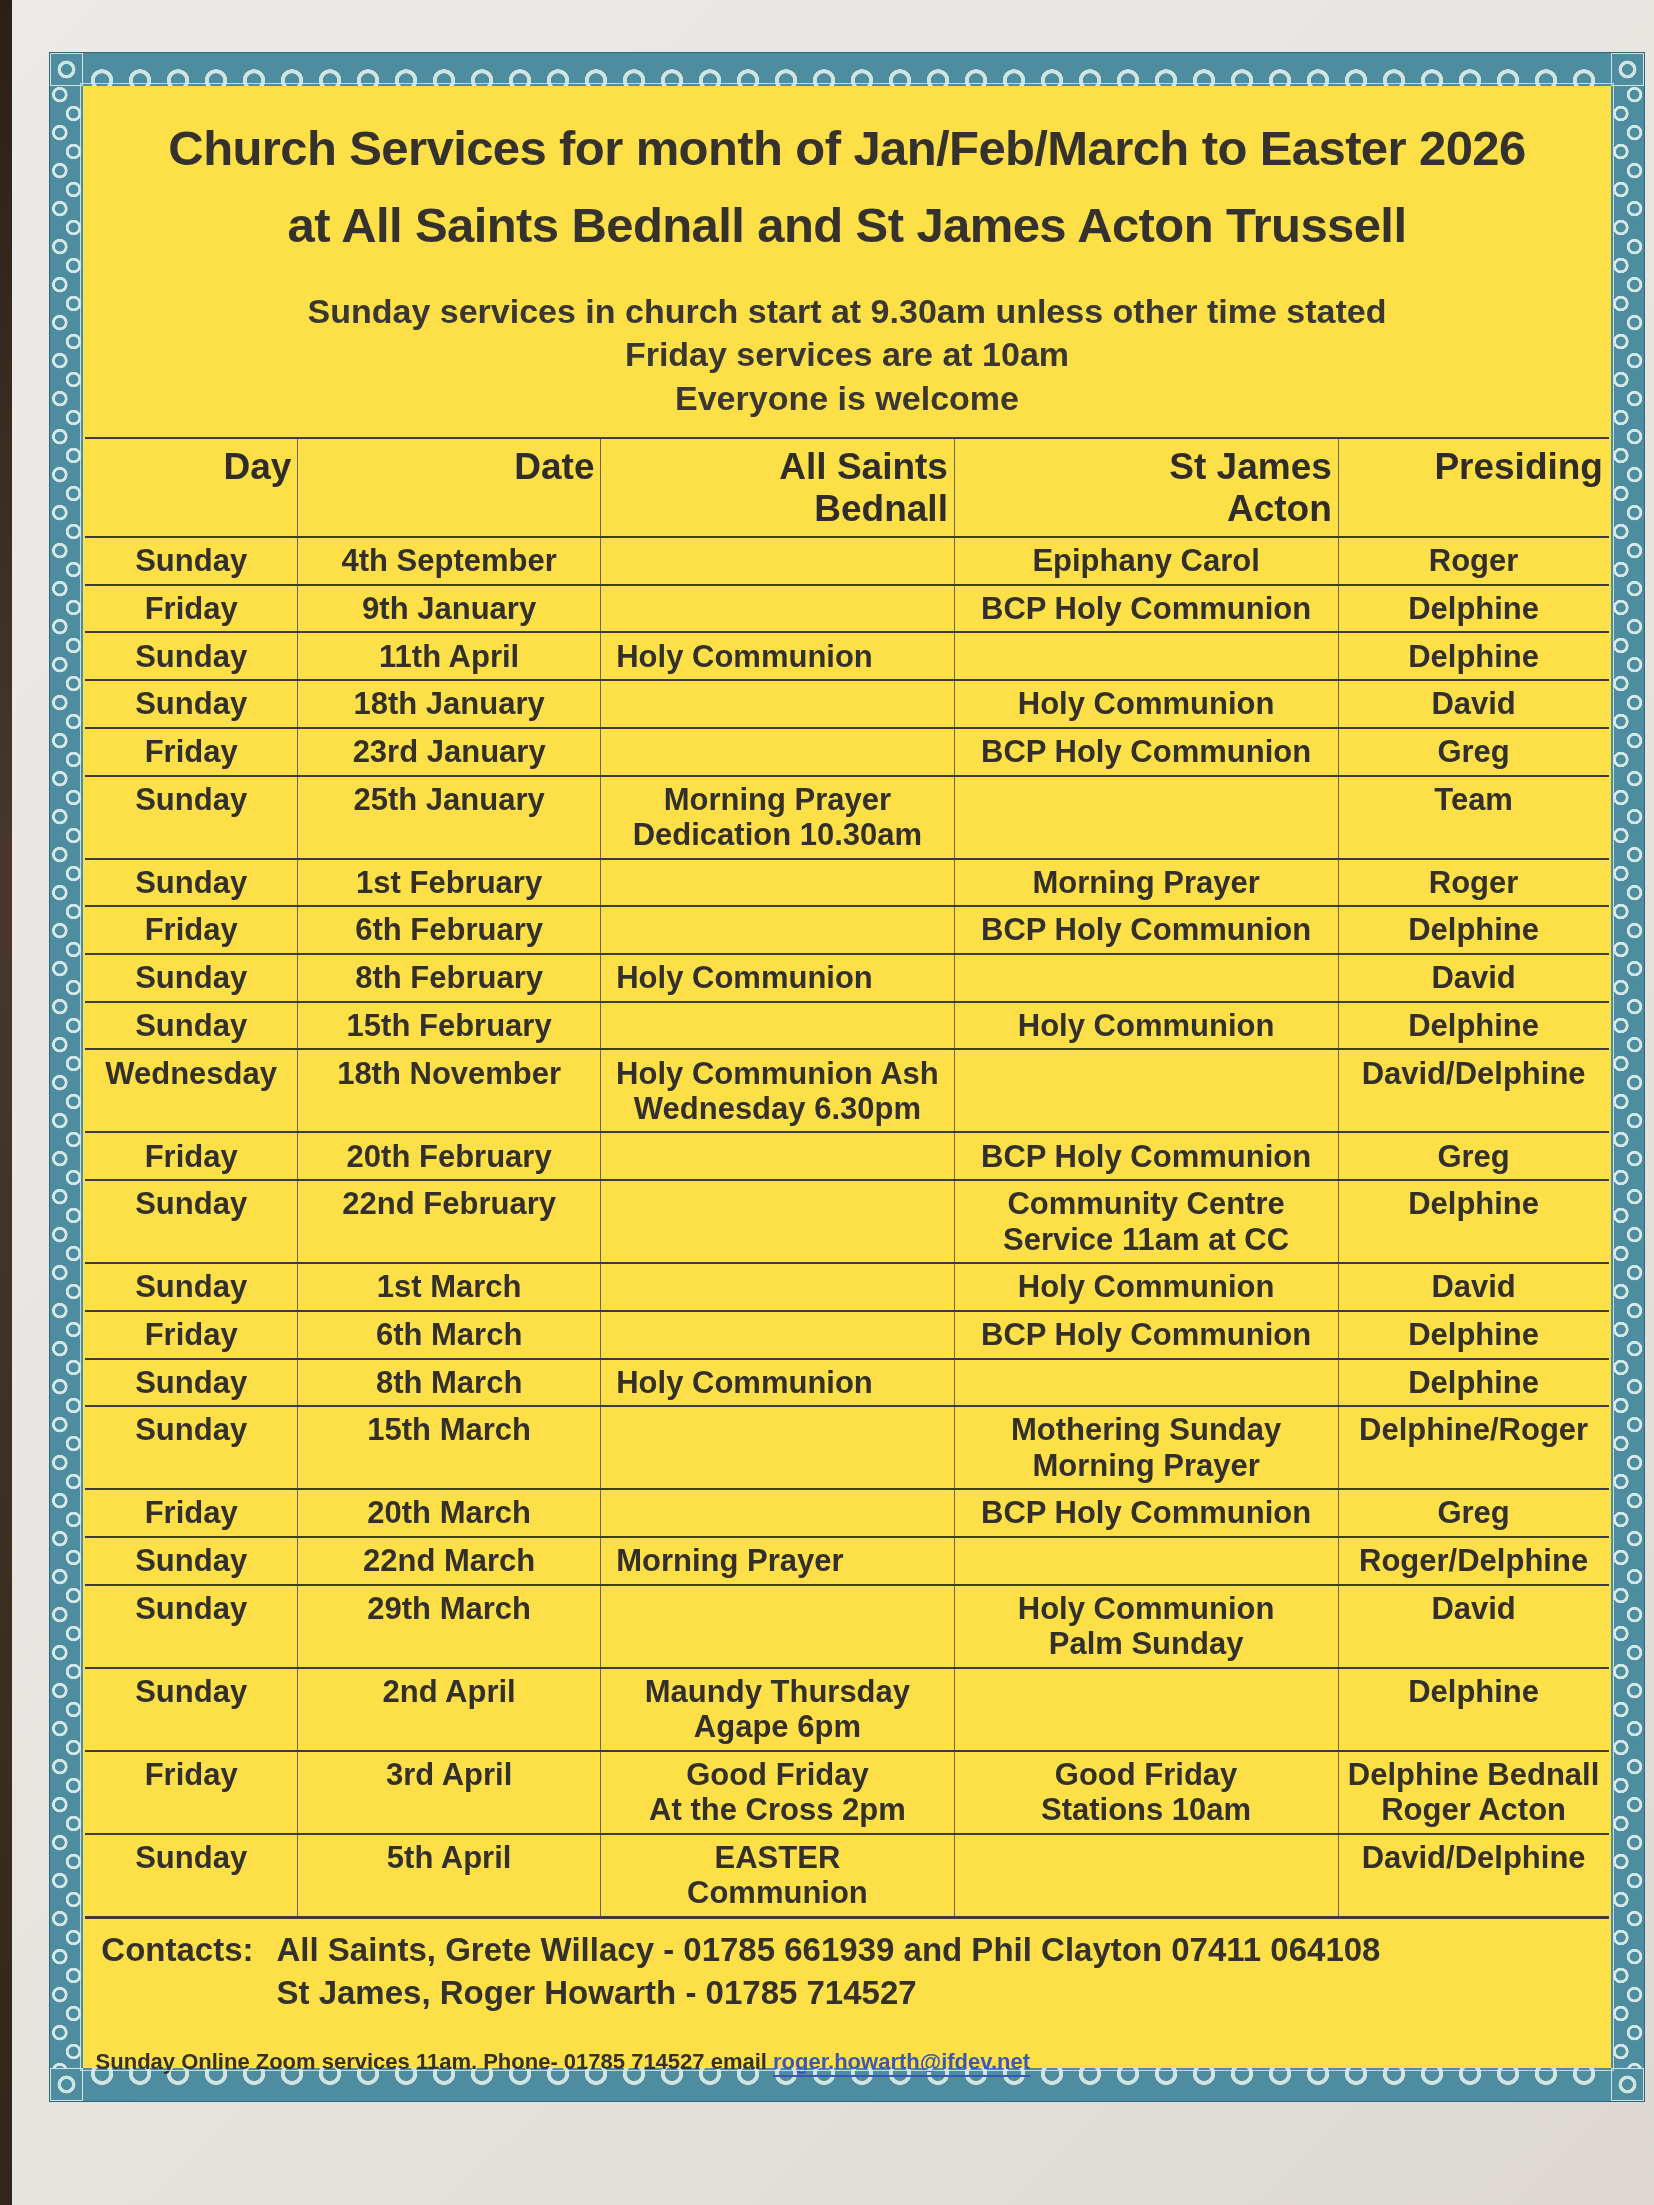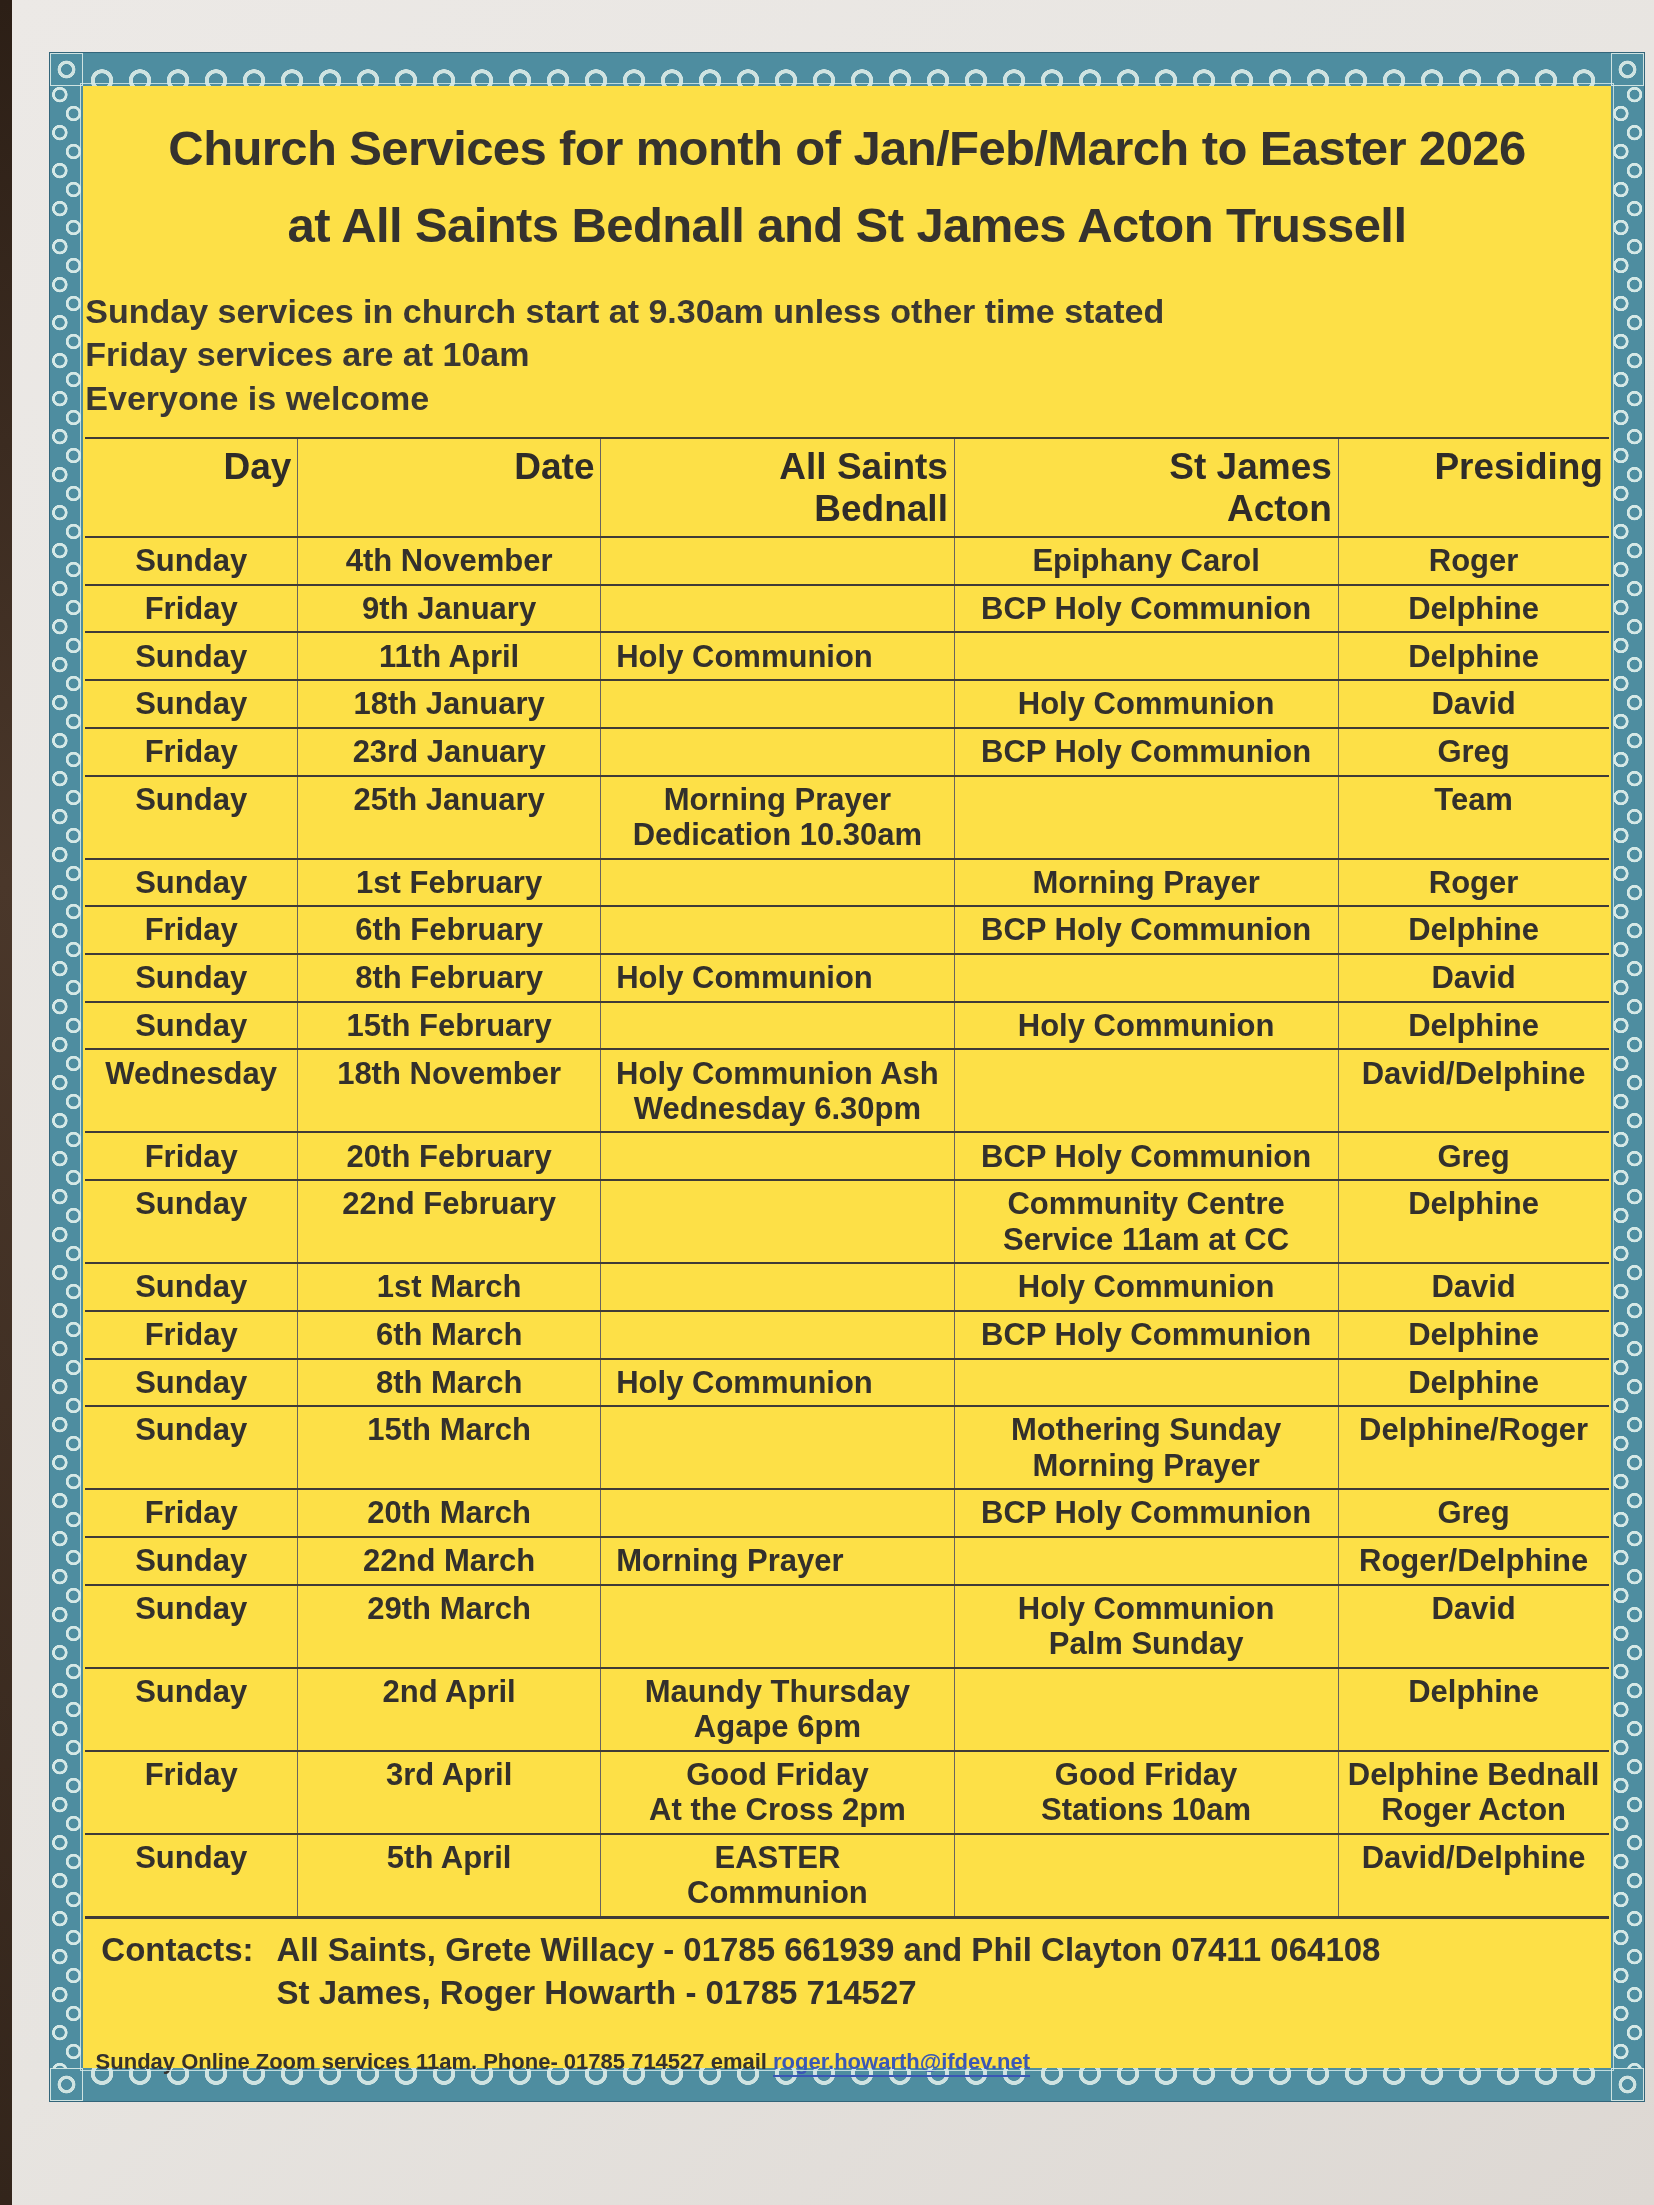--- a/index.html
+++ b/index.html
@@ -43,21 +43,21 @@
     position:absolute; width:33px; height:33px; background-color:#4e8da0;
     border:1.7px solid #cfe3e1; pointer-events:none;
     background-image:radial-gradient(circle at 50% 50%, rgba(0,0,0,0) 5.2px, #cfe3e1 5.7px 8.6px, rgba(0,0,0,0) 9.2px);
   }
   .corner.tl { left:-33px; top:-33px; }  .corner.tr { right:-33px; top:-33px; }
   .corner.bl { left:-33px; bottom:-33px; } .corner.br { right:-33px; bottom:-33px; }
 
   
   .content { position:absolute; inset:0; padding:0 2.3px; }
   .title { margin:24px 13.8px 0; text-align:center; font-size:49px; line-height:1.58; color:#35322e; letter-spacing:-0.6px; }
-  .subtitle { margin-top:25px; text-align:left; font-size:34px; line-height:1.28; color:#3a3733; }
+  .subtitle { margin-top:25px; text-align:center; font-size:34px; line-height:1.28; color:#3a3733; }
 
   .stable { margin-top:17px; border-top:2.9px solid #3f3b37; border-bottom:3.4px solid #3f3b37; }
   .srow { display:grid; grid-template-columns:13.9% 19.9% 23.2% 25.2% 17.8%; }
   .srow + .srow { border-top:2.9px solid #3f3b37; }
   .cell {
     padding:5.2px 8px; font-size:31px; line-height:1.14; white-space:pre-line;
     text-align:center; color:#33302c;
   }
   .srow .cell + .cell { border-left:1.7px solid #6a645e; }
   .cell.c2 { text-align:left; padding-left:15px; }
@@ -106,21 +106,21 @@
           <div class="cell c1">Date</div>
           <div class="cell c2">All Saints
 Bednall</div>
           <div class="cell c3">St James
 Acton</div>
           <div class="cell c4">Presiding</div>
         </div>
       <div>
           <div class="srow">
             <div class="cell c0">Sunday</div>
-            <div class="cell c1">4th November</div>
+            <div class="cell c1">4th September</div>
             <div class="cell c2"></div>
             <div class="cell c3">Epiphany Carol</div>
             <div class="cell c4">Roger</div>
           </div>
           <div class="srow">
             <div class="cell c0">Friday</div>
             <div class="cell c1">9th January</div>
             <div class="cell c2"></div>
             <div class="cell c3">BCP Holy Communion</div>
             <div class="cell c4">Delphine</div>

